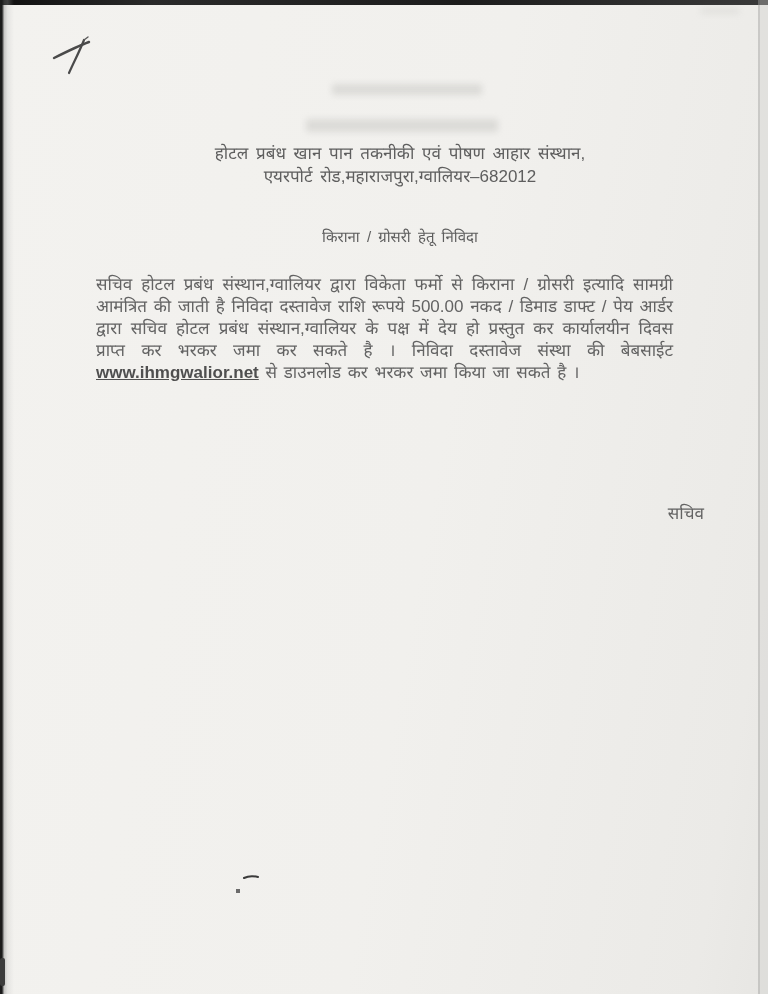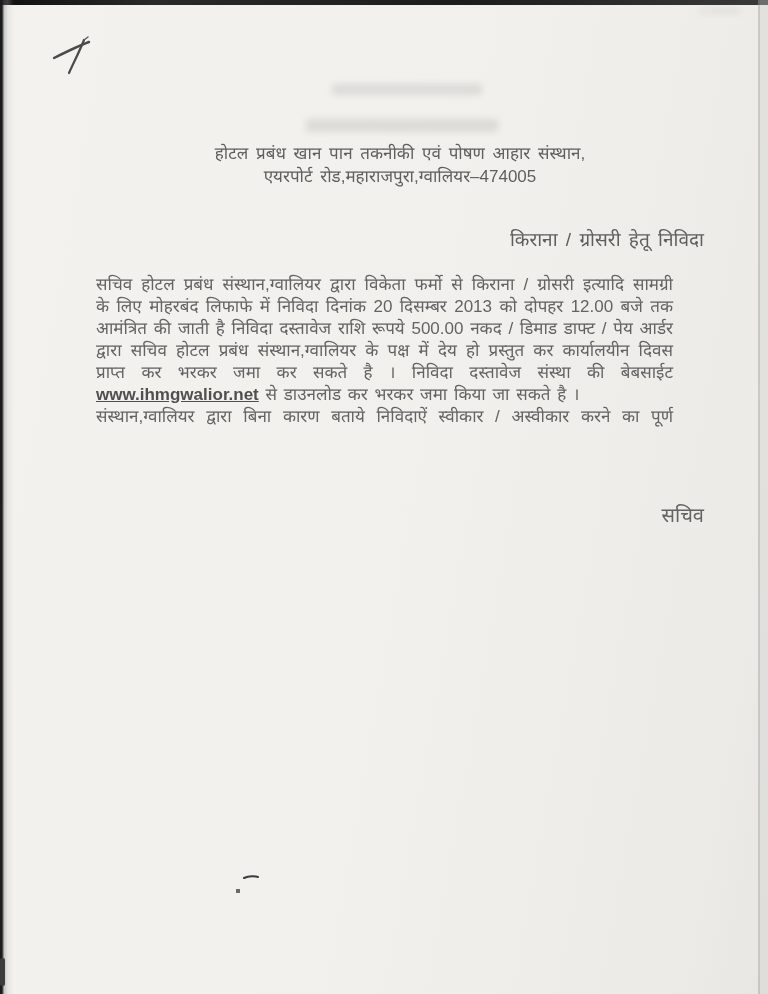--- a/index.html
+++ b/index.html
@@ -56,22 +56,22 @@
   
   .letterhead {
     position: absolute; left: 96px; top: 143px; width: 608px;
     text-align: center;
     font-size: 17px; line-height: 22.5px;
     color: #5e5e5e;
     word-spacing: 3px;
   }
   .subject {
     position: absolute; left: 96px; top: 226px; width: 608px;
-    text-align: right;
-    font-size: 19px;
+    text-align: center;
+    font-size: 15px;
     color: #5e5e5e;
     word-spacing: 3px;
   }
   .body-text {
     position: absolute; left: 96px; top: 274px; width: 577px;
     font-size: 17px; line-height: 22px;
     color: #636363;
   }
   .line {
     height: 22px;
@@ -85,21 +85,21 @@
     text-align-last: left;
   }
   .link-bold {
     font-weight: bold;
     text-decoration: underline;
     color: #4f4f4f;
   }
   .signature {
     position: absolute; left: 96px; top: 501px; width: 608px;
     text-align: right;
-    font-size: 20px;
+    font-size: 17px;
     color: #636363;
   }
 </style>
 </head>
 <body>
 
 <div class="scan-page">
 
   <div class="edge-top"></div>
   <div class="edge-left"></div>
@@ -121,30 +121,28 @@
 
   <div class="pen-scribble">
     <svg width="30" height="28" viewBox="0 0 30 28">
       <path d="M12 6 C 16 4, 22 4, 26 5" stroke="#3a3a3a" stroke-width="2" fill="none" stroke-linecap="round"></path>
       <rect x="4" y="17" width="4" height="4" fill="#4a4a4a" opacity="0.8"></rect>
     </svg>
   </div>
 
   <div class="letterhead">
     <div>होटल प्रबंध खान पान तकनीकी एवं पोषण आहार संस्थान,</div>
-    <div>एयरपोर्ट रोड,महाराजपुरा,ग्वालियर–474005</div>
+    <div>एयरपोर्ट रोड,महाराजपुरा,ग्वालियर–682012</div>
   </div>
 
   <div class="subject">किराना / ग्रोसरी हेतू निविदा</div>
 
   <div class="body-text">
     <div class="line">सचिव होटल प्रबंध संस्थान,ग्वालियर द्वारा विकेता फर्मो से किराना / ग्रोसरी इत्यादि सामग्री</div>
-    <div class="line">के लिए मोहरबंद लिफाफे में निविदा दिनांक 20 दिसम्बर 2013 को दोपहर 12.00 बजे तक</div>
     <div class="line">आमंत्रित की जाती है निविदा दस्तावेज राशि रूपये 500.00 नकद / डिमाड डाफ्ट / पेय आर्डर</div>
     <div class="line">द्वारा सचिव होटल प्रबंध संस्थान,ग्वालियर के पक्ष में देय हो प्रस्तुत कर कार्यालयीन दिवस</div>
     <div class="line">प्राप्त कर भरकर जमा कर सकते है । निविदा दस्तावेज संस्था की बेबसाईट</div>
     <div class="line last-line"><span class="link-bold">www.ihmgwalior.net</span><span> से डाउनलोड कर भरकर जमा किया जा सकते है ।</span></div>
-    <div class="line">संस्थान,ग्वालियर द्वारा बिना कारण बताये निविदाऐं स्वीकार / अस्वीकार करने का पूर्ण</div>
   </div>
 
   <div class="signature">सचिव</div>
 
 </div>
 
 </body></html>

